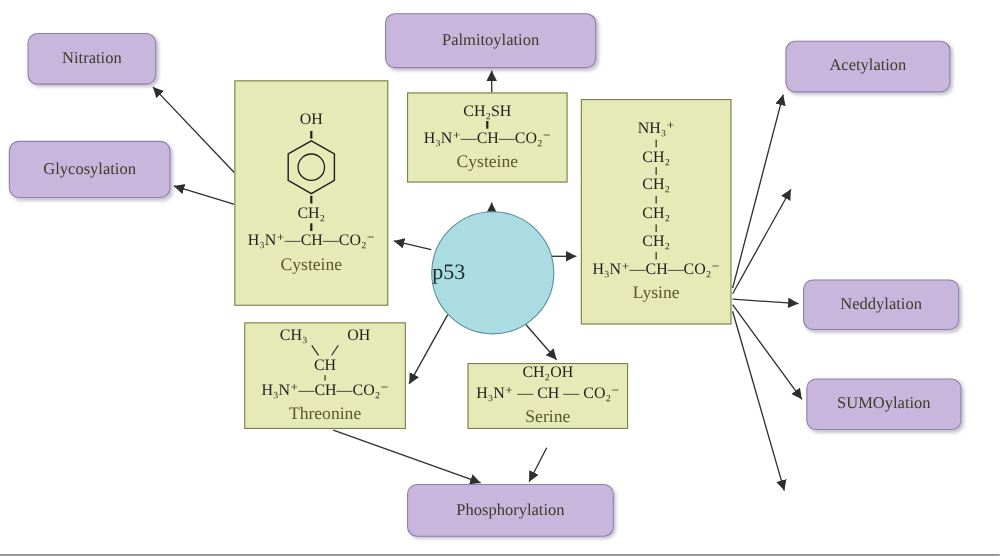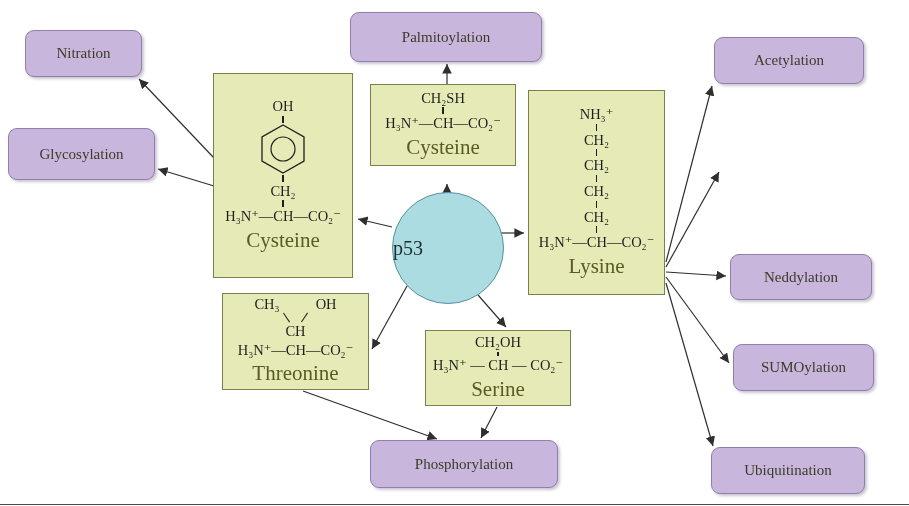--- a/index.html
+++ b/index.html
@@ -17,21 +17,21 @@
     color:var(--mod-text,#3c3c28);font-size:15px;
     box-shadow:2px 2px 3px rgba(100,90,120,0.35);
   }
   .aa-box{
     position:absolute;background:var(--aa-fill,#e6eab6);
     border:1px solid var(--aa-border,#7e7e4a);
     display:flex;flex-direction:column;align-items:center;justify-content:center;
     color:var(--formula-text,#1f1f1f);box-sizing:border-box;padding:3px 2px;
   }
   .formula{font-size:14.5px;white-space:nowrap;line-height:1.15;}
-  .aa-label{color:var(--aa-text,#5a5a26);font-size:21px;line-height:1.2;margin-top:3px;}
+  .aa-label{color:var(--aa-text,#5a5a26);font-size:16px;line-height:1.2;margin-top:3px;}
   .bond-v{width:1.2px;height:7px;background:var(--formula-text,#1f1f1f);margin:1px auto;}
   .thr-top{display:flex;gap:36px;align-items:flex-end;}
   .thr-bonds{display:flex;gap:16px;height:11px;margin-top:-1px;}
   .diag{width:1.2px;height:11px;background:var(--formula-text,#1f1f1f);}
   .diag-left{transform:rotate(-34deg);}
   .diag-right{transform:rotate(34deg);}
   .p53{
     position:absolute;left:392px;top:192px;width:110px;height:110px;border-radius:50%;
     background:var(--p53-fill,#abdce2);border:1.2px solid var(--p53-border,#58909e);
     display:flex;align-items:center;justify-content:flex-start;font-size:20px;color:#1c2b2e;
@@ -79,23 +79,20 @@
   </div>
   <div class="mod-box" style="left:714px;top:37px;width:148px;height:45px">
     <span>Acetylation</span>
   </div>
   <div class="mod-box" style="left:730px;top:254px;width:140px;height:44px">
     <span>Neddylation</span>
   </div>
   <div class="mod-box" style="left:733px;top:344px;width:139px;height:45px">
     <span>SUMOylation</span>
   </div>
-  <div class="mod-box" style="left:711px;top:447px;width:152px;height:45px">
-    <span>Ubiquitination</span>
-  </div>
   <div class="mod-box" style="left:370px;top:440px;width:186px;height:46px">
     <span>Phosphorylation</span>
   </div>
 
   <div class="aa-box" style="left:213px;top:73px;width:140px;height:205px">
     <div class="formula">OH</div>
     <div class="bond-v"></div>
     <svg class="benzene" width="46" height="50" viewBox="0 0 46 50">
       <polygon class="chem-stroke" points="23,1 44,13 44,37 23,49 2,37 2,13" stroke-width="1.3"></polygon>
       <circle class="chem-stroke" cx="23" cy="25" r="12" stroke-width="1.2"></circle>
@@ -137,21 +134,21 @@
     <div class="thr-bonds">
       <div class="diag diag-left"></div>
       <div class="diag diag-right"></div>
     </div>
     <div class="formula">CH</div>
     <div class="bond-v"></div>
     <div class="formula">H₃N⁺—CH—CO₂⁻</div>
     <div class="aa-label">Threonine</div>
   </div>
 
-  <div class="aa-box" style="left:425px;top:330px;width:146px;height:76px">
+  <div class="aa-box" style="left:425px;top:330px;width:146px;height:60px">
     <div class="formula">CH₂OH</div>
     <div class="bond-v"></div>
     <div class="formula">H₃N⁺ — CH — CO₂⁻</div>
     <div class="aa-label">Serine</div>
   </div>
 
   <div class="p53">
     <span>p53</span>
   </div>
 

